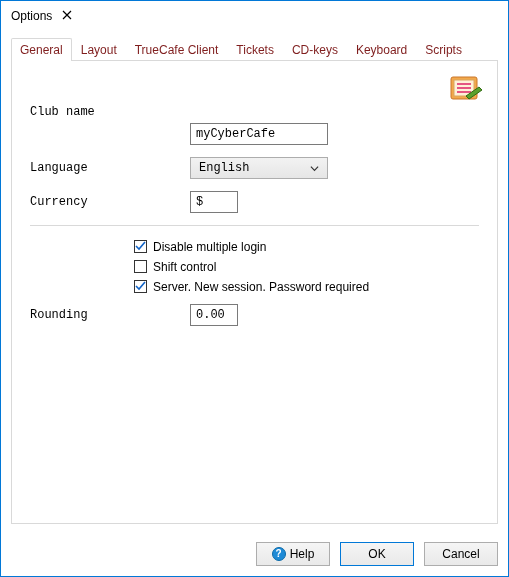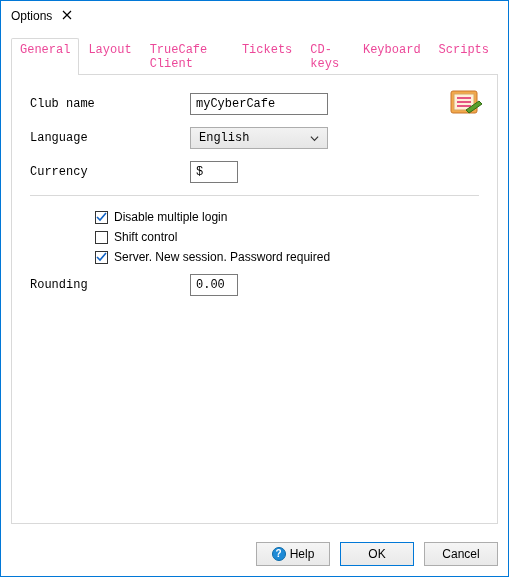--- a/index.html
+++ b/index.html
@@ -55,22 +55,21 @@
     top: 1px;
     z-index: 2;
   }
   .tab {
     padding: 4px 8px 4px 8px;
     border: 1px solid transparent;
     border-bottom: none;
     cursor: pointer;
     background: transparent;
     margin-right: 0;
-    color: #ec4899;
-    font-family: Liberation Mono, monospace;
+    color: #7f1d1d;
   }
   .tab.active {
     border-color: #d9d9d9;
     background: #fff;
     border-top-left-radius: 2px;
     border-top-right-radius: 2px;
   }
   .tab-panel {
     flex: 1;
     border: 1px solid #d9d9d9;
@@ -89,21 +88,21 @@
     width: 160px;
   }
   .text-input {
     border: 1px solid #7a7a7a;
     height: 22px;
     padding: 2px 5px;
     font-family: inherit;
     font-size: 12px;
     background: #fff;
   }
-  .club-input { width: 138px; }
+  .club-input { width: 138px; margin-top: 44px; }
   .currency-input { width: 48px; text-align: left; }
   .rounding-input { width: 48px; }
 
   .select {
     width: 138px;
     height: 22px;
     border: 1px solid #adadad;
     background: linear-gradient(#f2f2f2,#e6e6e6);
     display: flex;
     align-items: center;
@@ -114,22 +113,22 @@
   .select .chev svg { width: 9px; height: 9px; display:block; }
 
   .hr {
     border: none;
     border-top: 1px solid #d9d9d9;
     margin: 10px 0 14px 0;
   }
 
   .check-row {
     display: flex;
-    align-items: flex-end;
-    margin-left: 65px;
+    align-items: flex-start;
+    margin-left: 104px;
     margin-bottom: 6px;
     cursor: pointer;
   }
   .checkbox {
     width: 13px; height: 13px;
     border: 1px solid #333;
     margin-right: 6px;
     display: inline-flex;
     align-items: center;
     justify-content: center;

